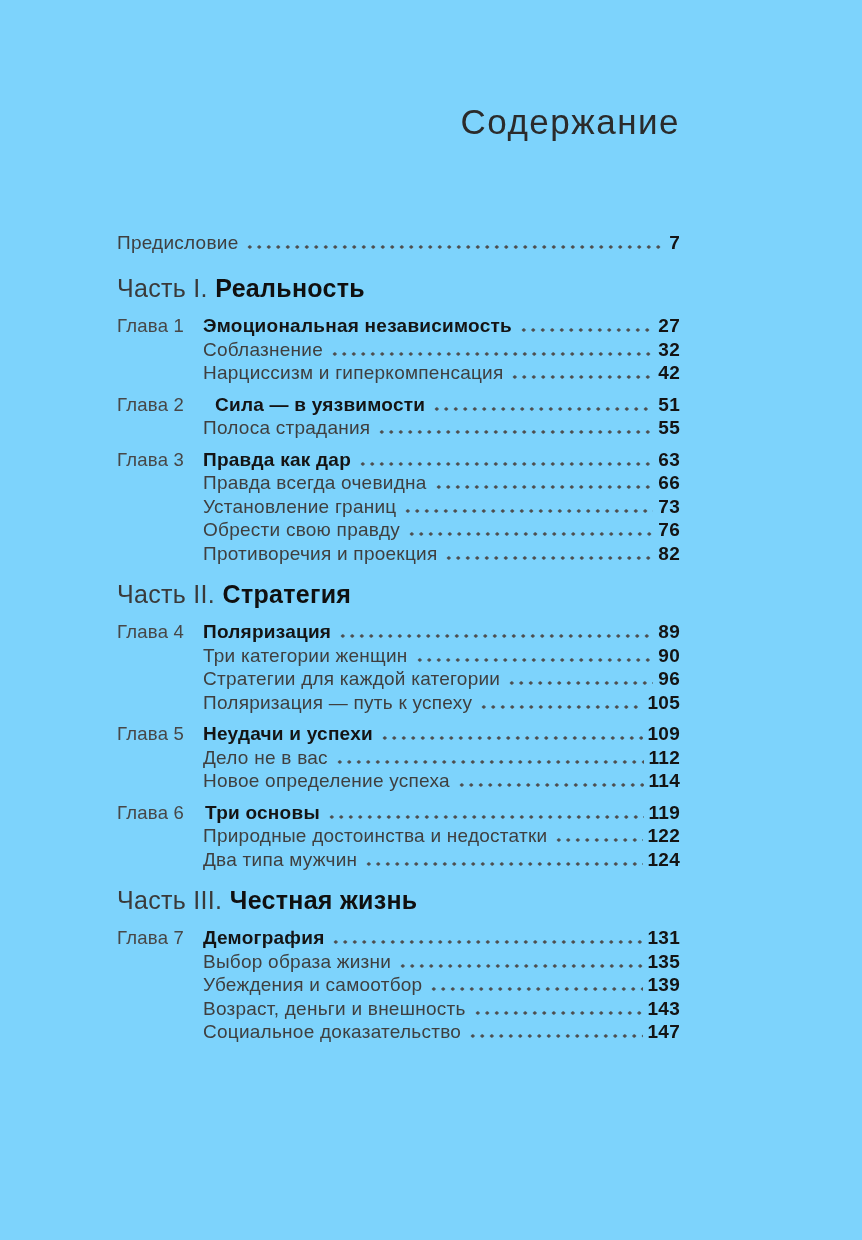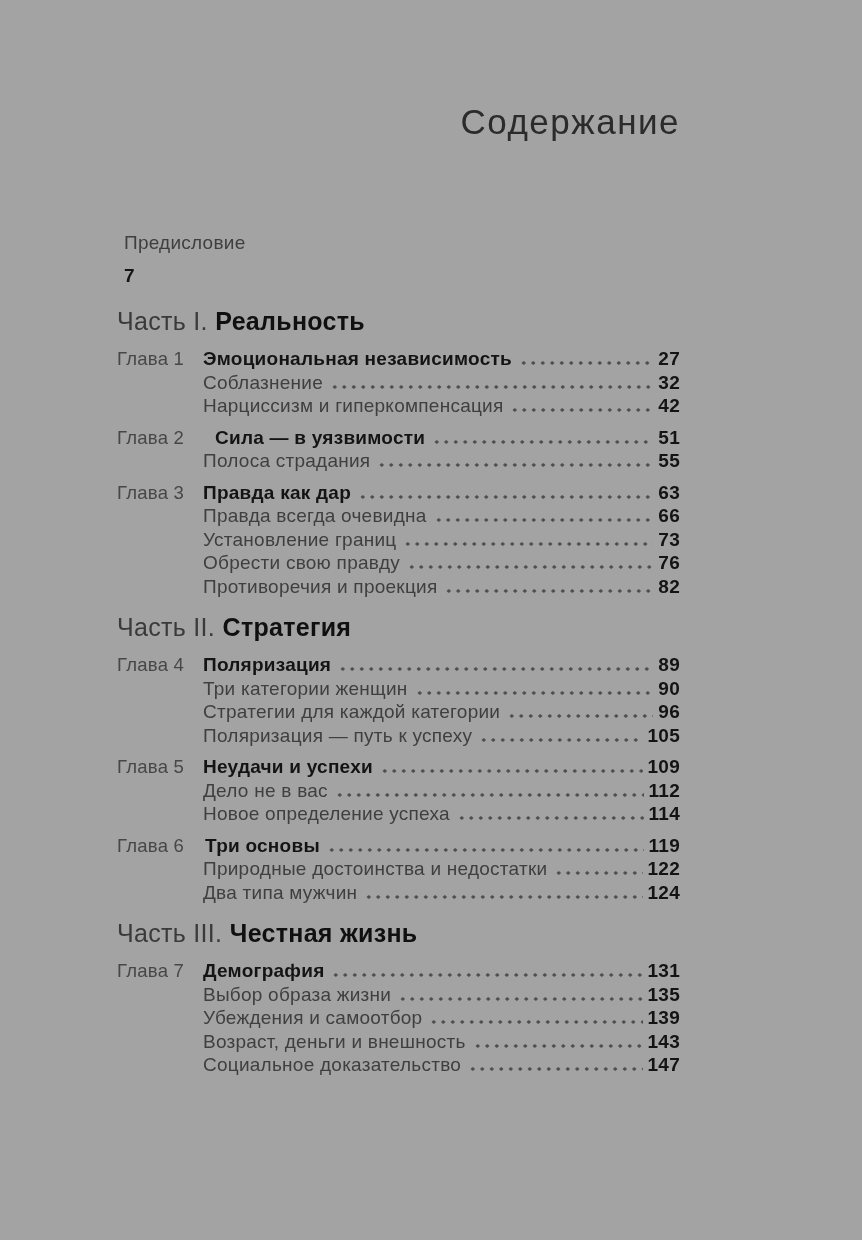--- a/index.html
+++ b/index.html
@@ -6,42 +6,42 @@
   html, body { background: #ffffff; }
   body {
     font-family: "Liberation Sans", "DejaVu Sans", sans-serif;
     color: #3f3f3f;
     -webkit-font-smoothing: antialiased;
   }
   .page {
     position: relative;
     width: 862px;
     height: 1240px;
-    background: #a3a3a3;
+    background: #7dd3fc;
     padding: 104px 182px 0 117px;
     overflow: hidden;
   }
   .toc-title {
     font-size: 35px;
     font-weight: 400;
     letter-spacing: 1.5px;
     color: #2b2b2b;
     text-align: right;
     line-height: 36px;
     margin-bottom: 86px;
   }
   .row {
     display: flex;
     align-items: baseline;
     font-size: 19px;
     line-height: 23.5px;
     letter-spacing: 0.25px;
     color: #3f3f3f;
   }
-  .front-row { line-height: 33px; flex-direction: column; }
+  .front-row { line-height: 33px; }
   .t { white-space: nowrap; }
   .b { font-weight: 700; color: #141414; }
   .t.b:not(:empty) { margin-left: 0.28em; }
   .leader {
     flex: 1 1 0;
     min-width: 12px;
     height: 4px;
     margin: 0 5px 0 7px;
     background-image: radial-gradient(circle, #4c4c4c 1.4px, transparent 1.9px);
     background-size: 9.5px 4px;

